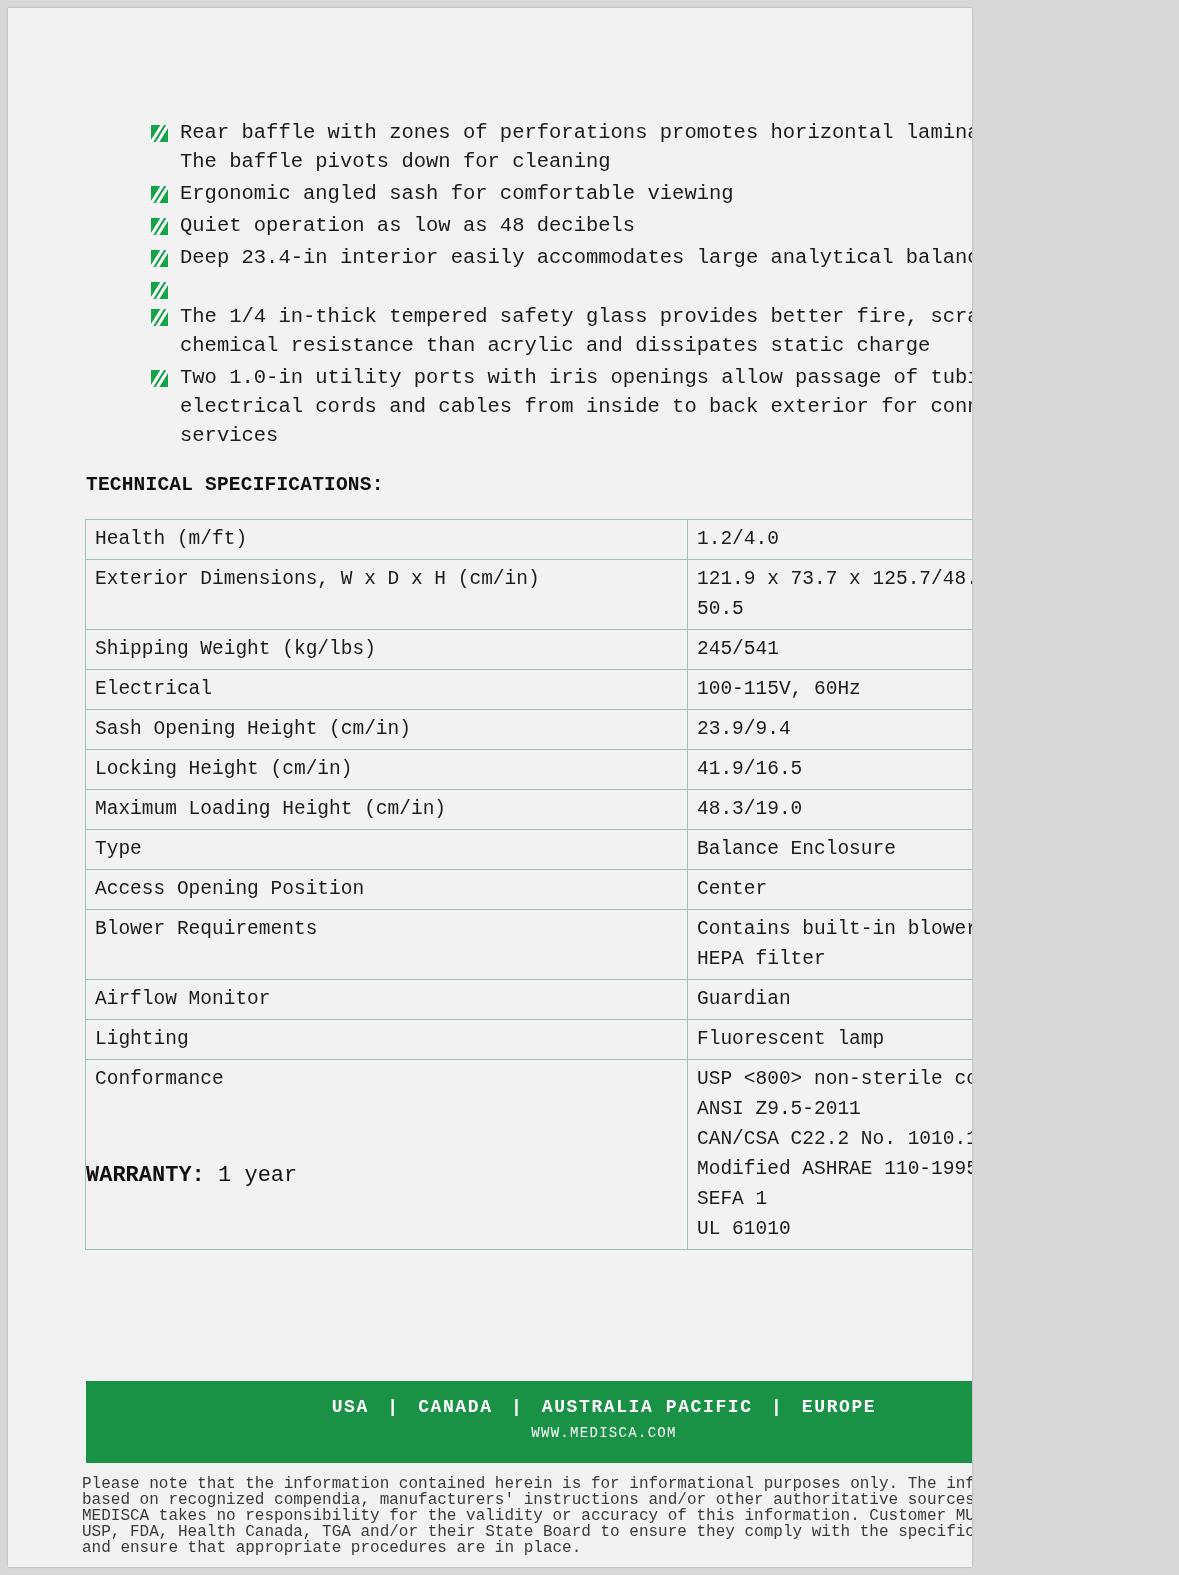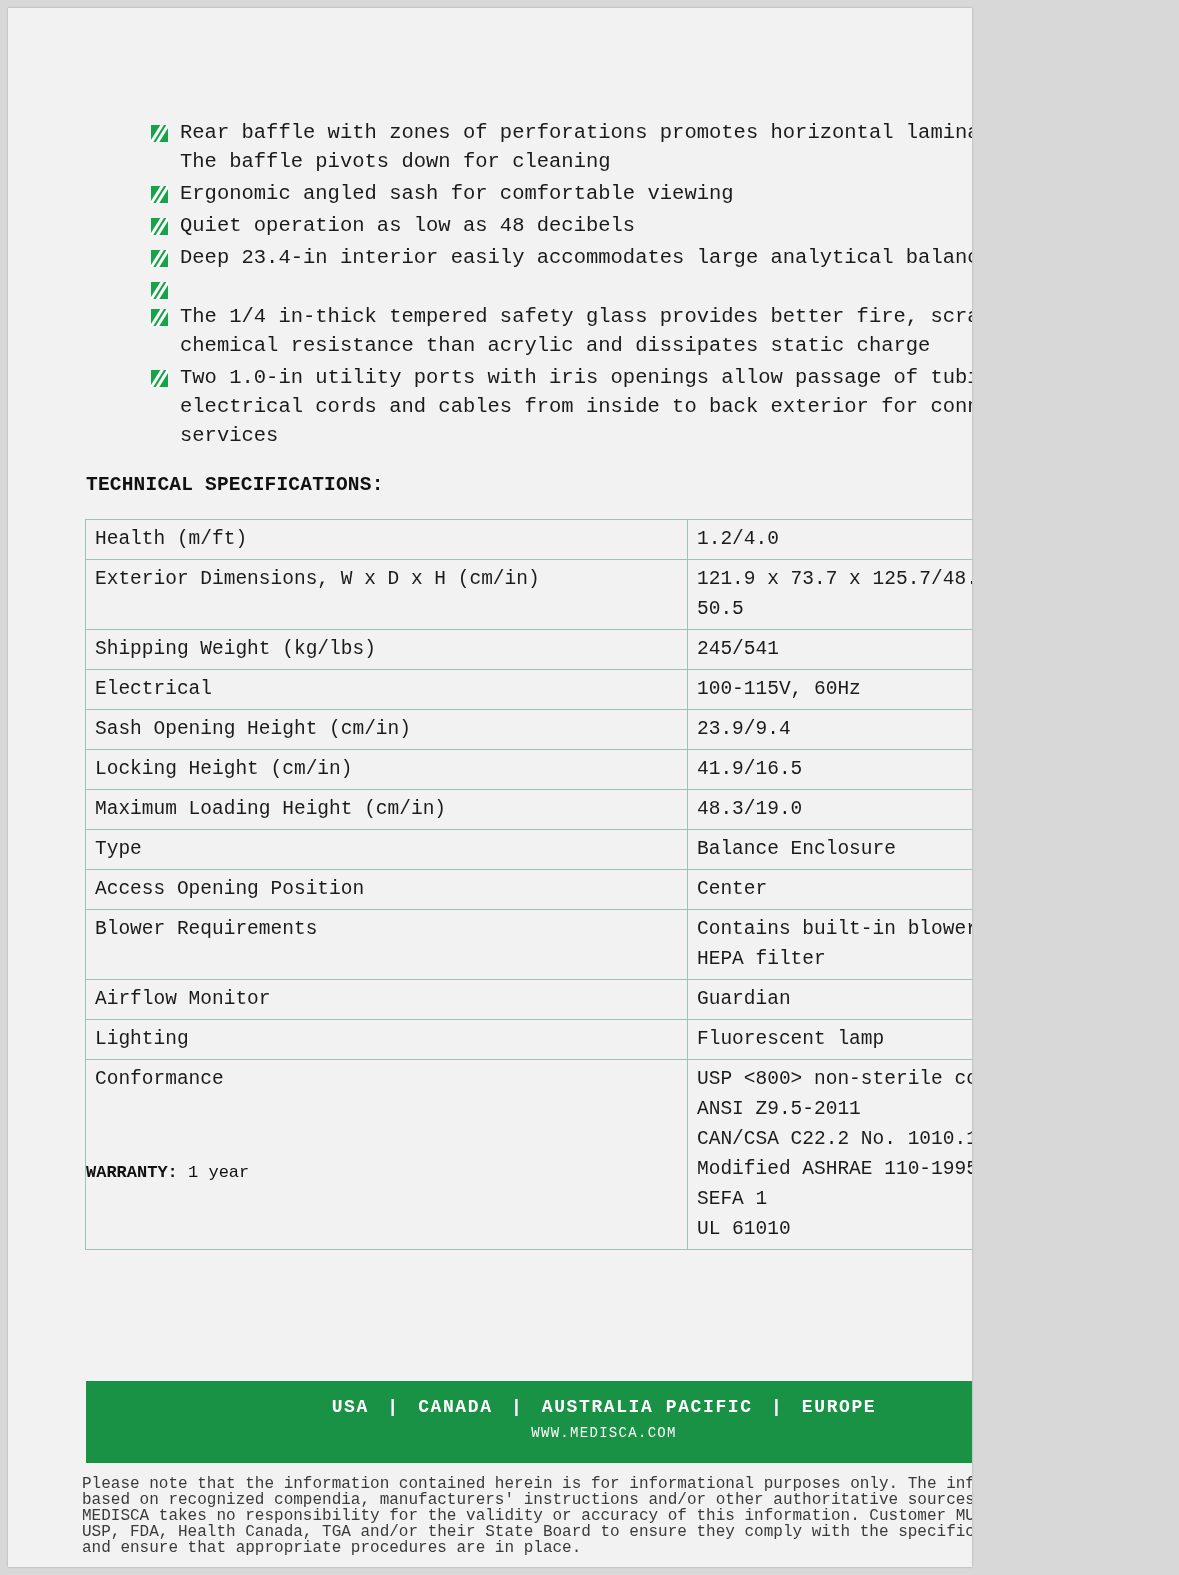--- a/index.html
+++ b/index.html
@@ -104,21 +104,21 @@
   }
   .spec-table td.label { width: 583px; }
   .spec-table td.value { width: 452px; }
   .multiline { white-space: pre-line; }
 
   
   .warranty {
     position: absolute;
     left: 78px;
     top: 1155px;
-    font-size: 17px;
+    font-size: 22px;
     color: #111;
   }
   .warranty b { font-weight: bold; }
   .warranty span.val { font-weight: normal; }
 
   
   .footer-bar {
     position: absolute;
     left: 78px;
     top: 1373px;

